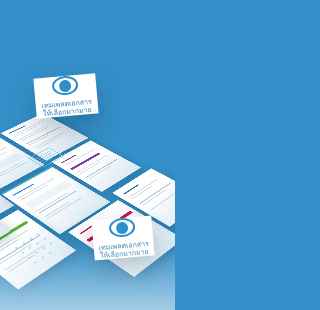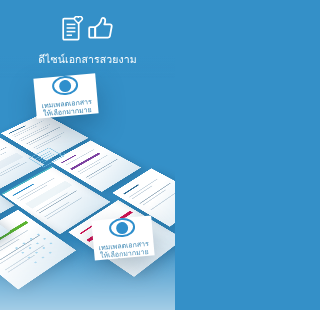--- a/index.html
+++ b/index.html
@@ -241,35 +241,14 @@
     <div class="badge-ring">
       <div class="badge-core"></div>
     </div>
     <div class="badge-txt">เทมเพลตเอกสาร
 ให้เลือกมากมาย</div>
   </div>
 
   <div class="fade"></div>
   <div class="topfade"></div>
 
-  <div class="header">
-    <div class="icon-row">
-      <span class="ic">
-        <svg width="22" height="26" viewBox="0 0 22 26" fill="none">
-          <rect x="1.2" y="2.6" width="15.5" height="21" rx="1" stroke="#ffffff" stroke-width="1.7"></rect>
-          <line x1="4.6" y1="8.4" x2="13.4" y2="8.4" stroke="#ffffff" stroke-width="1.5"></line>
-          <line x1="4.6" y1="12" x2="13.4" y2="12" stroke="#ffffff" stroke-width="1.5"></line>
-          <line x1="4.6" y1="15.6" x2="13.4" y2="15.6" stroke="#ffffff" stroke-width="1.5"></line>
-          <line x1="4.6" y1="19.2" x2="10" y2="19.2" stroke="#ffffff" stroke-width="1.5"></line>
-          <path d="M16.4 1.1c.9-.9 2.3-.9 3.2 0 .9.9.9 2.3 0 3.2l-3.2 3.2-3.2-3.2c-.9-.9-.9-2.3 0-3.2.9-.9 2.3-.9 3.2 0z" stroke="#ffffff" stroke-width="1.5" fill="#3490c8" stroke-linejoin="round"></path>
-        </svg>
-      </span>
-      <span class="ic">
-        <svg width="25" height="26" viewBox="0 0 25 26" fill="none">
-          <path d="M7.2 11.2 C7.2 11.2 11.6 8.6 12.8 5.6 C13.5 3.8 13.2 1.8 14.8 1.8 C16.6 1.8 17.4 3.4 17.2 5.2 C17.05 6.6 16.3 8.4 16.3 8.4 L22 8.4 C23.2 8.4 23.9 9.4 23.7 10.5 L22.0 19.6 C21.8 20.8 20.9 21.6 19.7 21.6 L7.2 21.6 Z" stroke="#ffffff" stroke-width="1.8" stroke-linejoin="round" fill="none"></path>
-          <rect x="1.2" y="11.2" width="6" height="10.4" rx="1" stroke="#ffffff" stroke-width="1.8" fill="none"></rect>
-        </svg>
-      </span>
-    </div>
-    <div class="headline">ดีไซน์เอกสารสวยงาม</div>
-  </div>
 
 </div>
 
 </body></html>

